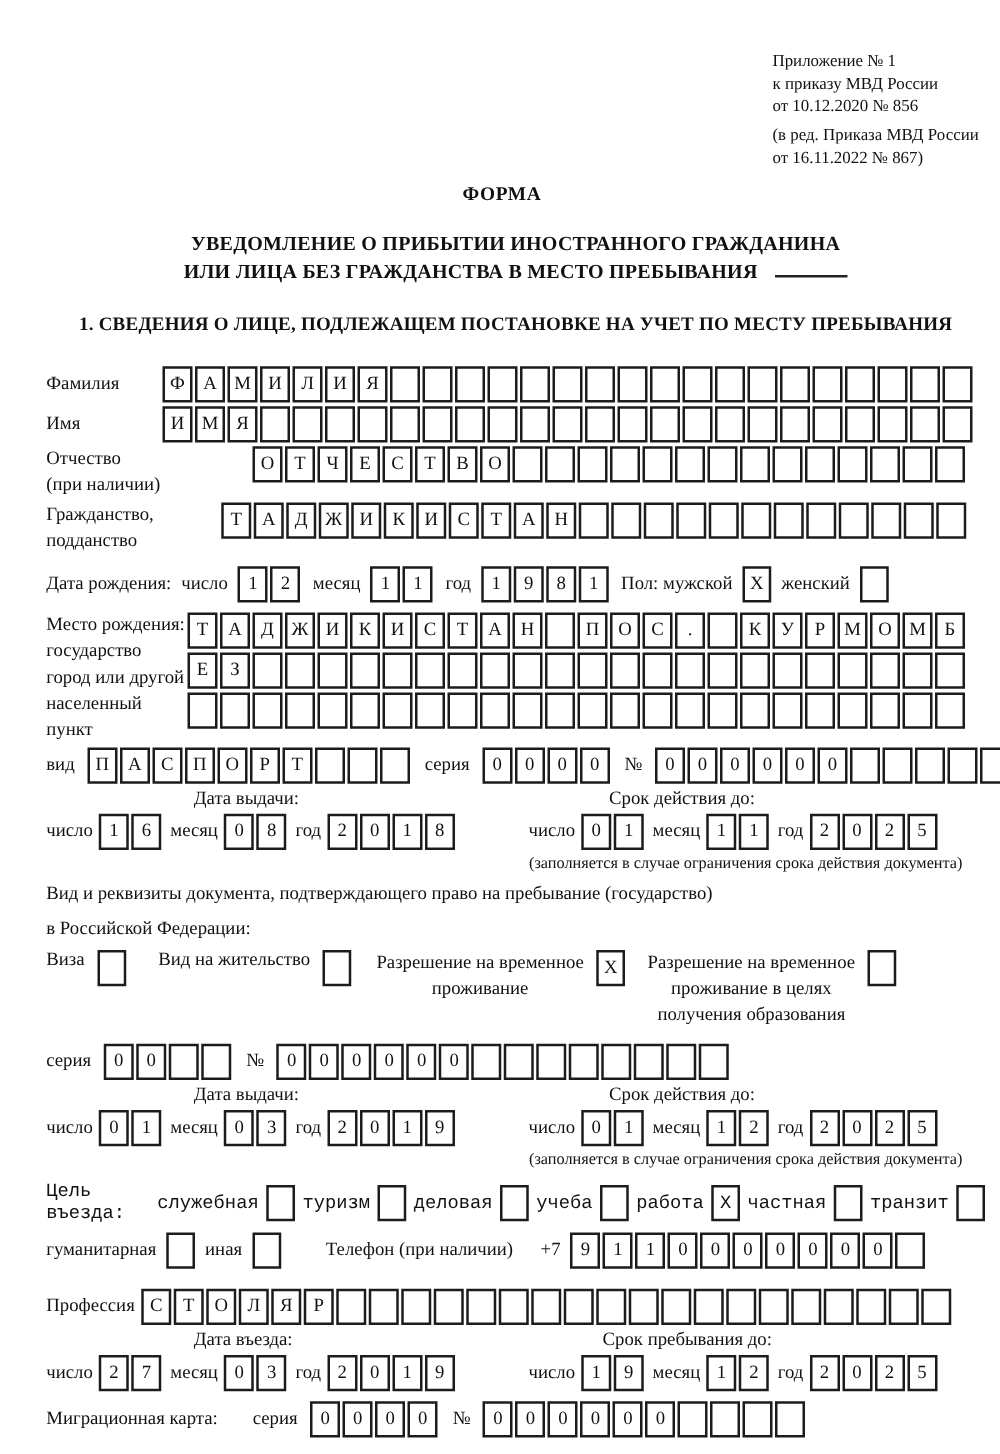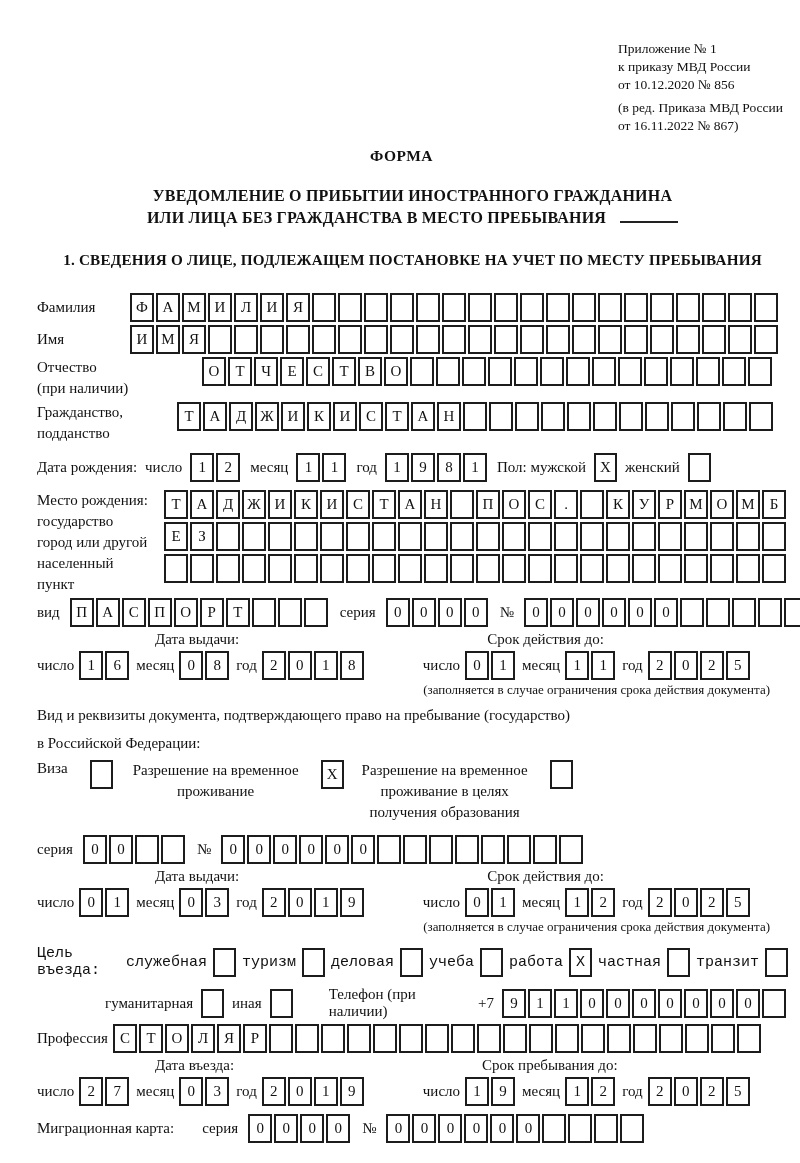--- a/index.html
+++ b/index.html
@@ -55,26 +55,26 @@
   .dh2 { margin-left:248px; }
   .date-row { display:flex; align-items:center; margin-top:3px; }
   .dgroup { display:flex; align-items:center; gap:5px; flex:none; }
   .dgroup2 { margin-left:57px; }
   .note-right { text-align:right; padding-right:18px; font-size:13px; margin-top:2px; }
 
   .plain-line { margin-top:6px; line-height:22px; }
 
   
   .opt-row { display:flex; align-items:flex-start; margin-top:6px; }
-  .opt { display:flex; align-items:flex-start; gap:22px; }
+  .opt { display:flex; align-items:flex-start; gap:10px; }
   .opt-lines { text-align:center; line-height:21px; }
   .ml30 { margin-left:26px; } .ml24 { margin-left:20px; } .ml20 { margin-left:18px; }
 
   .purpose-row { margin-top:10px;font-family:Liberation Mono, monospace; }
-  .indent68 { margin-left:68px; }
+  .indent68 { }
 </style>
 </head>
 <body>
 
 <div class="page">
 
   <div class="ref-block">
     <div>Приложение № 1</div>
     <div>к приказу МВД России</div>
     <div>от 10.12.2020 № 856</div>
@@ -237,21 +237,21 @@
         <span class="cell">9</span>
         <span class="cell">8</span>
         <span class="cell">1</span>
       </span>
     <span>Пол: мужской</span>
     <span class="cbx">X</span>
     <span>женский</span>
     <span class="cbx"></span>
   </div>
 
-  <div class="row" style="margin-top:8px;justify-content:space-between;">
+  <div class="row" style="margin-top:8px;">
     <span class="lbl w113 two-line">
       <span>Место рождения:</span><br>
       <span>государство</span><br>
       <span>город или другой</span><br>
       <span>населенный пункт</span>
     </span>
     <span class="multirow-col">
       <span class="cells">
           <span class="cell">Т</span>
           <span class="cell">А</span>
@@ -418,20 +418,24 @@
   <div class="note-right">(заполняется в случае ограничения срока действия документа)</div>
 
   <div class="plain-line">Вид и реквизиты документа, подтверждающего право на пребывание (государство)</div>
   <div class="plain-line">в Российской Федерации:</div>
 
   <div class="opt-row">
     <div class="opt">
       <span>Виза</span>
       <span class="cbx"></span>
     </div>
+    <div class="opt ml30">
+      <span>Вид на жительство</span>
+      <span class="cbx"></span>
+    </div>
     <div class="opt ml24">
       <span class="opt-lines">
         <span>Разрешение на временное</span><br>
         <span>проживание</span>
       </span>
       <span class="cbx">X</span>
     </div>
     <div class="opt ml20">
       <span class="opt-lines">
         <span>Разрешение на временное</span><br>
@@ -547,21 +551,21 @@
         <span class="cell">0</span>
         <span class="cell">0</span>
         <span class="cell">0</span>
         <span class="cell">0</span>
         <span class="cell">0</span>
         <span class="cell">0</span>
         <span class="cell"></span>
       </span>
   </div>
 
-  <div class="row vcenter" style="margin-top:4px;">
+  <div class="row vcenter" style="margin-top:16px;">
     <span class="lbl w76">Профессия</span>
     <span class="cells">
         <span class="cell">С</span>
         <span class="cell">Т</span>
         <span class="cell">О</span>
         <span class="cell">Л</span>
         <span class="cell">Я</span>
         <span class="cell">Р</span>
         <span class="cell"></span>
         <span class="cell"></span>

